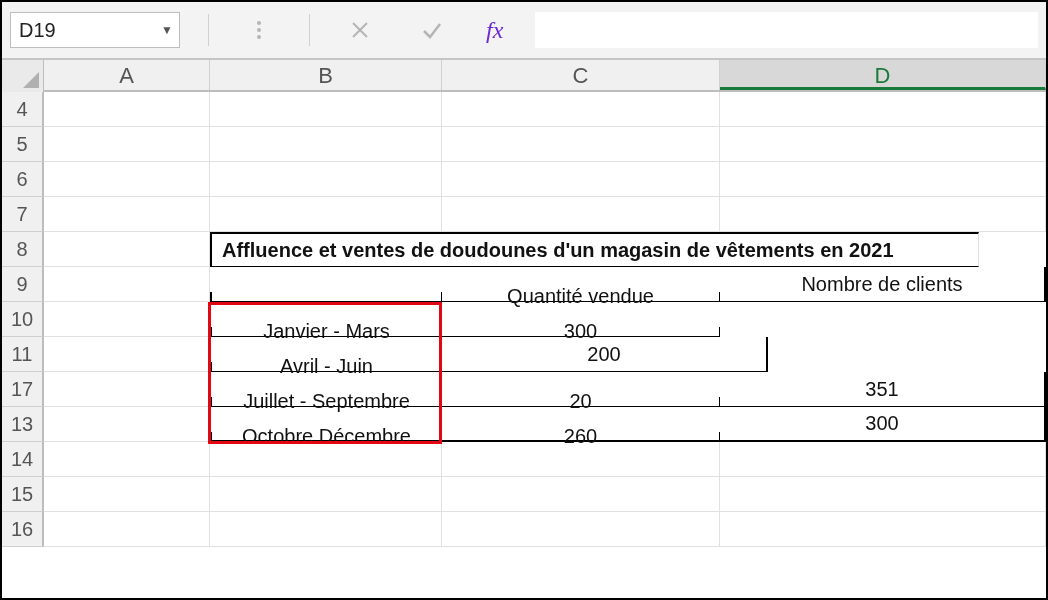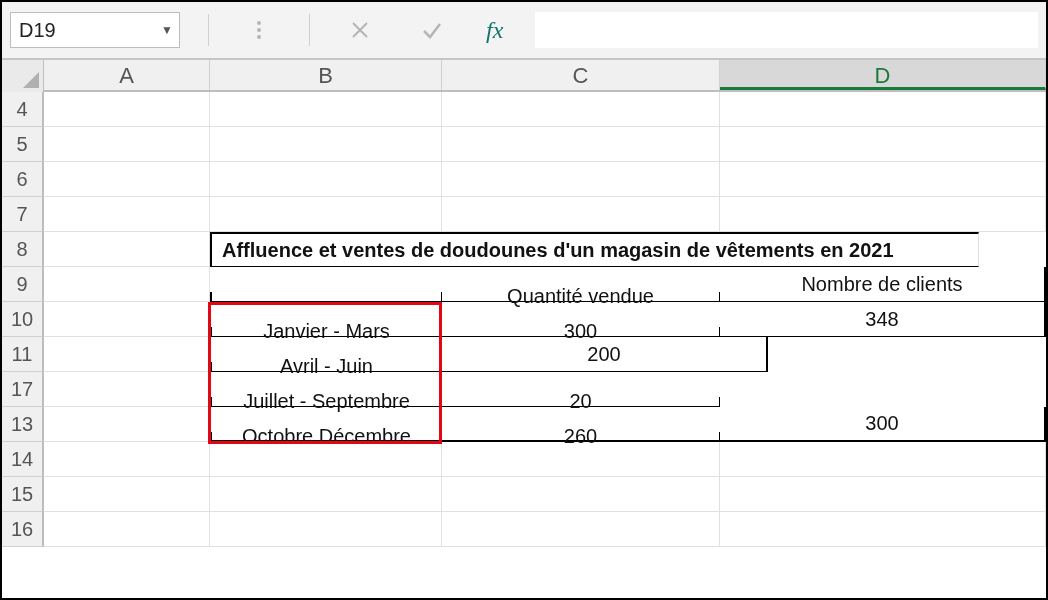--- a/index.html
+++ b/index.html
@@ -57,21 +57,21 @@
   .fb-btn svg { width: 24px; height: 24px; }
   .fb-divider {
     width: 1px;
     height: 32px;
     background: #d0d0d0;
   }
   .fx {
     font-family: "Times New Roman", serif;
     font-style: italic;
     font-size: 24px;
-    color: #0f766e;
+    color: #6d28d9;
     padding: 0 4px;
     cursor: pointer;
   }
   .formula-input {
     flex: 1;
     height: 36px;
     background: #fff;
     border: none;
     outline: none;
     font-size: 18px;
@@ -277,35 +277,35 @@
       <div class="cell colB tbl-left tbl-iv tbl-ih header-cell"></div>
       <div class="cell colC tbl-iv tbl-ih header-cell">Quantité vendue</div>
       <div class="cell colD tbl-right tbl-ih header-cell">Nombre de clients</div>
     </div>
 
     <div class="row">
       <div class="rh">10</div>
       <div class="cell colA"></div>
       <div class="cell colB tbl-left tbl-iv tbl-ih">Janvier - Mars</div>
       <div class="cell colC tbl-iv tbl-ih">300</div>
-      <div class="cell colD tbl-right tbl-ih">348</div>
     </div>
 
     <div class="row">
       <div class="rh">11</div>
       <div class="cell colA"></div>
       <div class="cell colB tbl-left tbl-iv tbl-ih">Avril - Juin</div>
       <div class="cell colD tbl-right tbl-ih">200</div>
     </div>
 
     <div class="row">
       <div class="rh">17</div>
       <div class="cell colA"></div>
       <div class="cell colB tbl-left tbl-iv tbl-ih">Juillet - Septembre</div>
       <div class="cell colC tbl-iv tbl-ih">20</div>
+      <div class="cell colD tbl-right tbl-ih">351</div>
     </div>
 
     <div class="row">
       <div class="rh">13</div>
       <div class="cell colA"></div>
       <div class="cell colB tbl-left tbl-iv tbl-bottom">Octobre Décembre</div>
       <div class="cell colC tbl-iv tbl-bottom">260</div>
       <div class="cell colD tbl-right tbl-bottom">300</div>
     </div>
 

